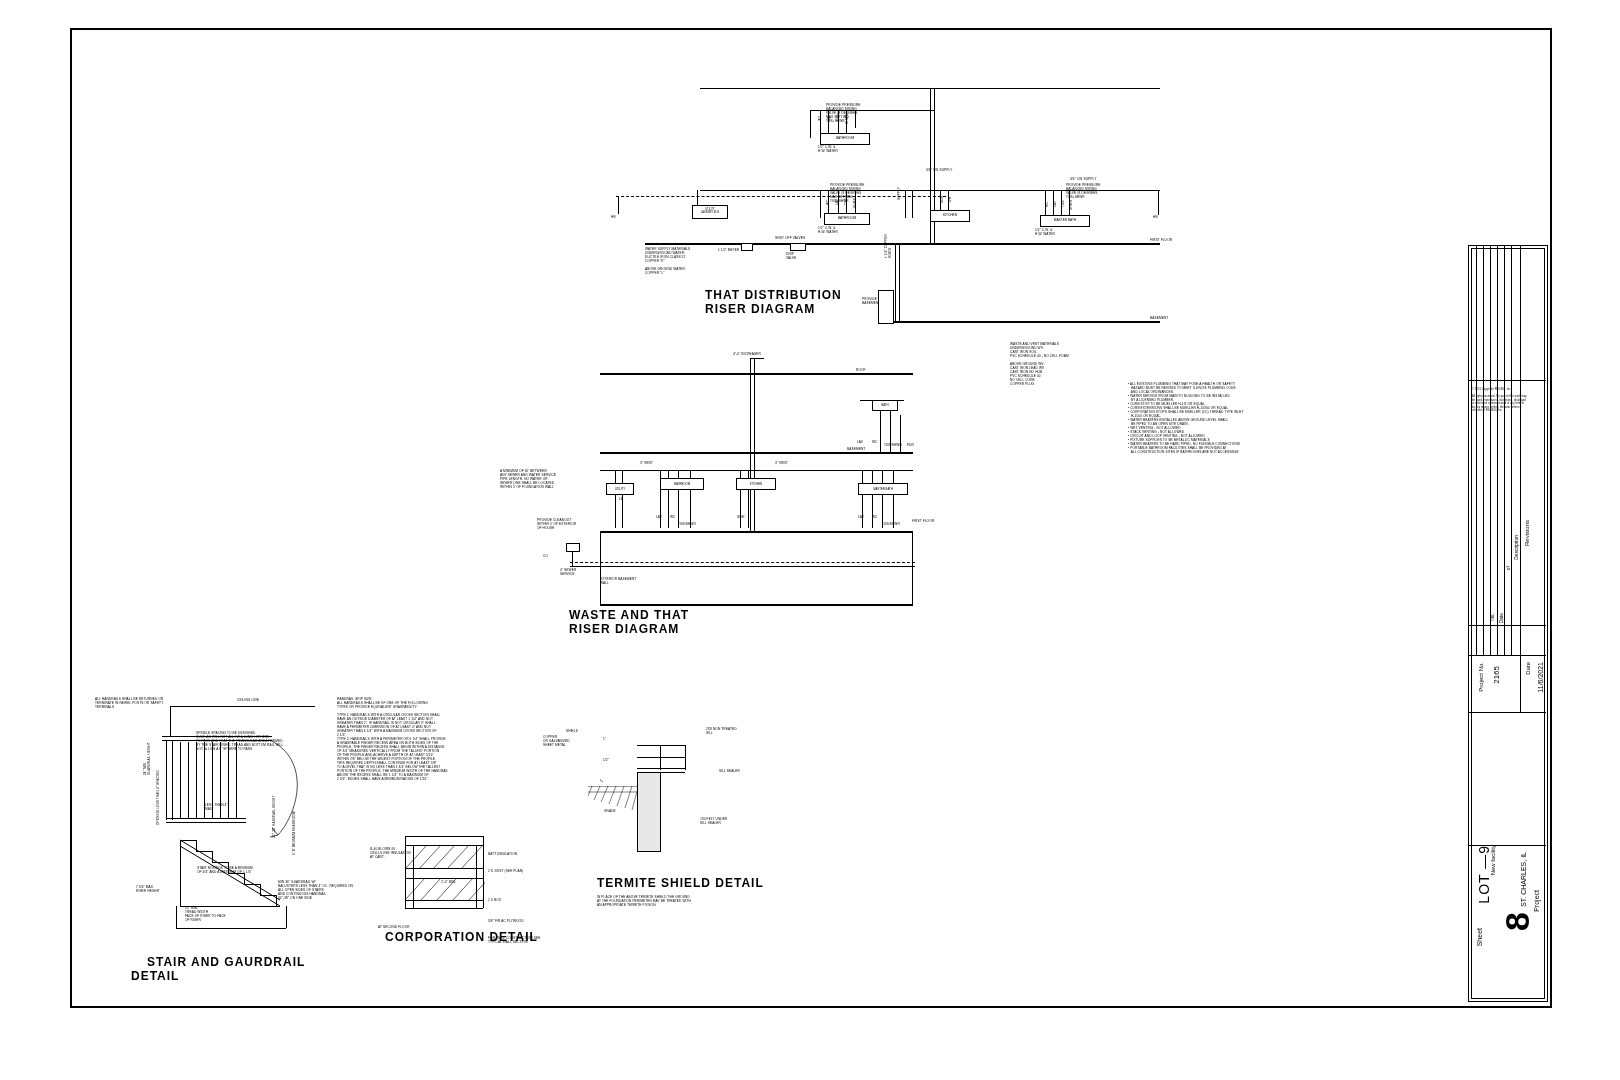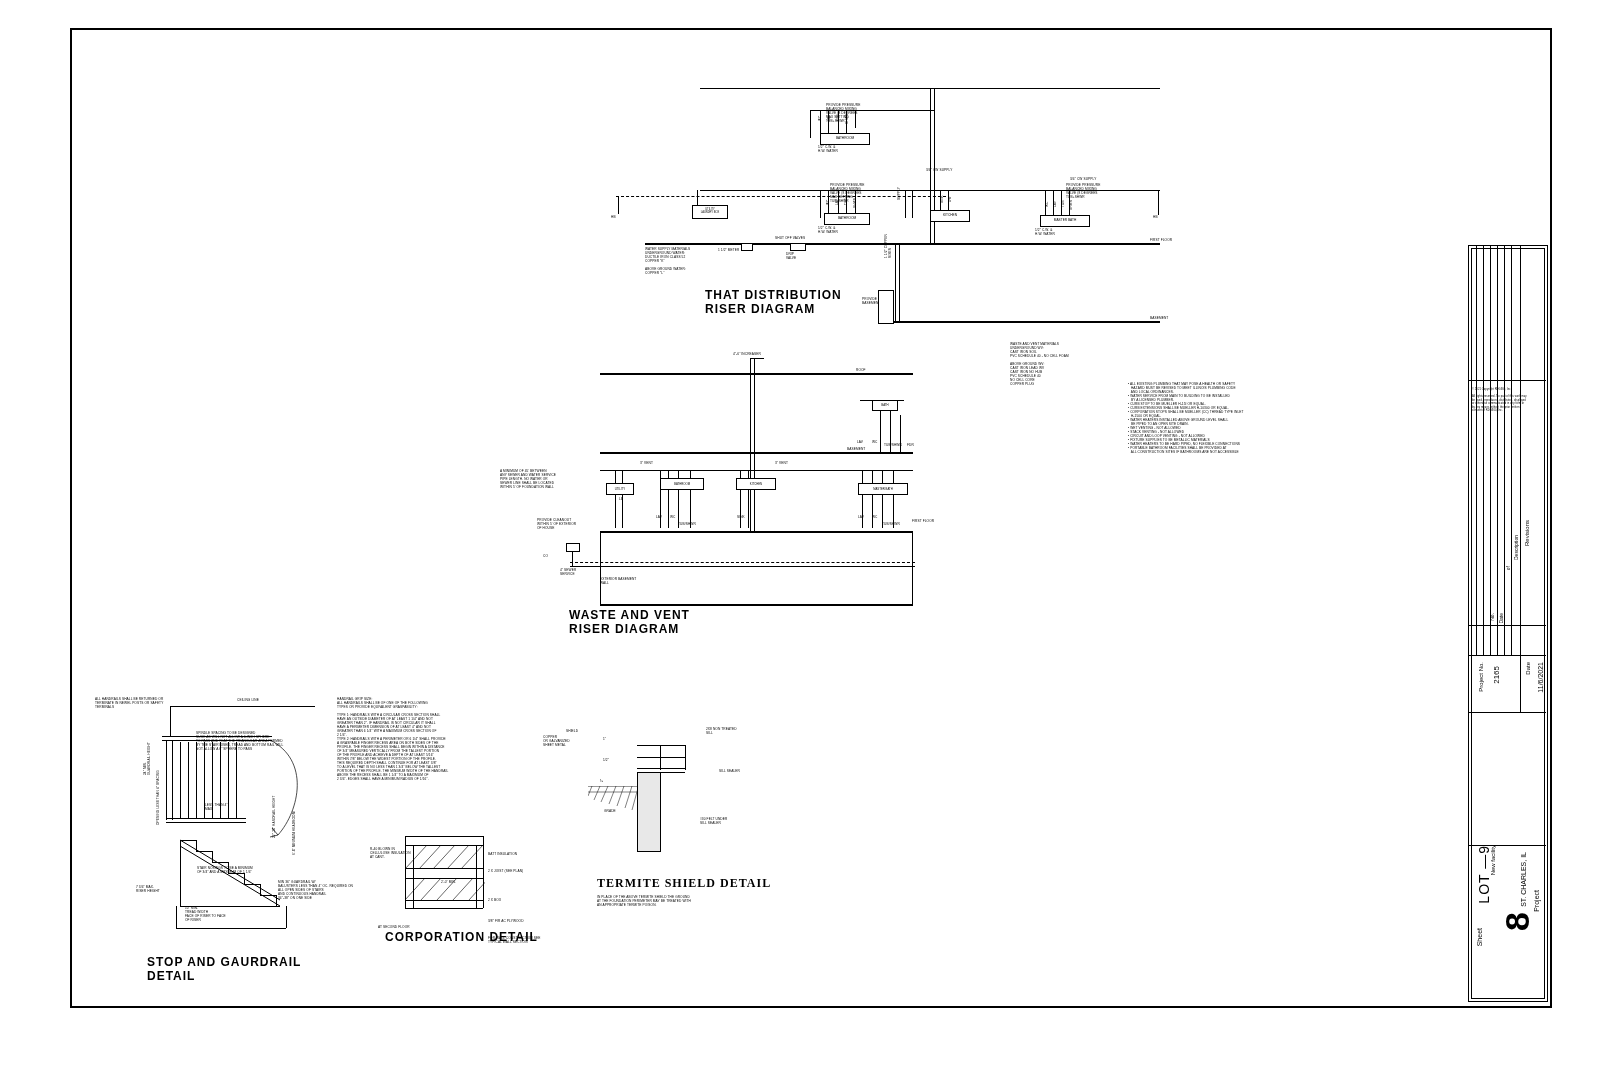--- a/index.html
+++ b/index.html
@@ -254,21 +254,21 @@
 SERVICE</div>
     <div class="lbl" style="left:600px;top:577px;">EXTERIOR BASEMENT
 WALL</div>
     <div class="lbl" style="left:500px;top:469px;">A MINIMUM OF 45' BETWEEN
 ANY SEWER AND WATER SERVICE
 PIPE LENGTH. NO WATER OR
 SEWER LINE SHALL BE LOCATED
 WITHIN 5' OF FOUNDATION WALL</div>
     <div class="lbl" style="left:543px;top:554px;">CO</div>
 
-    <div class="dtitle" style="left:569px;top:608px;">WASTE AND VENT</div>
+    <div class="dtitle" style="left:569px;top:608px;">WASTE AND THAT</div>
     <div class="dtitle" style="left:569px;top:622px;">RISER DIAGRAM</div>
   </div>
 
   <div>
     <div class="ln h" style="left:170px;top:706px;width:145px;"></div>
     <div class="lbl" style="left:237px;top:698px;">CEILING LINE</div>
     <div class="lbl" style="left:95px;top:697px;">ALL HANDRAILS SHALL BE RETURNED OR
 TERMINATE IN NEWEL POSTS OR SAFETY
 TERMINALS</div>
     <div class="lbl" style="left:196px;top:731px;">SPINDLE SPACING TO BE DESIGNED
@@ -353,22 +353,22 @@
     <div class="ln v" style="left:286px;top:906px;height:22px;"></div>
 
     <svg style="position:absolute;left:160px;top:700px;width:180px;height:240px;overflow:visible">
       <line x1="20" y1="140" x2="120" y2="200" stroke="#000" stroke-width="1"></line>
       <line x1="20" y1="146" x2="120" y2="206" stroke="#000" stroke-width="1"></line>
       <path d="M110 40 C 150 60, 140 110, 118 135" stroke="#000" fill="none" stroke-width="0.7"></path>
       <line x1="118" y1="135" x2="112" y2="128" stroke="#000" stroke-width="0.7"></line>
       <line x1="118" y1="135" x2="110" y2="137" stroke="#000" stroke-width="0.7"></line>
     </svg>
 
-    <div class="dtitle" style="left:147px;top:955px;">STOP AND GAURDRAIL</div>
-    <div class="dtitle" style="left:147px;top:969px;">DETAIL</div>
+    <div class="dtitle" style="left:147px;top:955px;">STAIR AND GAURDRAIL</div>
+    <div class="dtitle" style="left:131px;top:969px;">DETAIL</div>
   </div>
 
   <div>
     <div class="ln h" style="left:405px;top:836px;width:78px;"></div>
     <div class="ln h" style="left:405px;top:845px;width:78px;"></div>
     <div class="ln h" style="left:405px;top:868px;width:78px;"></div>
     <div class="ln h" style="left:405px;top:878px;width:78px;"></div>
     <div class="ln h" style="left:405px;top:900px;width:78px;"></div>
     <div class="ln h" style="left:405px;top:908px;width:78px;"></div>
     <div class="ln v" style="left:405px;top:836px;height:72px;"></div>
@@ -433,21 +433,21 @@
     <div class="lbl" style="left:706px;top:727px;">2X8 NON TREATED
 SILL</div>
     <div class="lbl" style="left:719px;top:769px;">SILL SEALER</div>
     <div class="lbl" style="left:700px;top:817px;">#30 FELT UNDER
 SILL SEALER</div>
     <div class="lbl" style="left:604px;top:809px;">GRADE</div>
     <div class="lbl" style="left:600px;top:782px;transform:rotate(-90deg);transform-origin:left top;">2"</div>
     <div class="lbl" style="left:603px;top:737px;">1"</div>
     <div class="lbl" style="left:603px;top:758px;">1/2"</div>
 
-    <div class="dtitle" style="left:597px;top:876px;font-family:Liberation Serif, serif;">TERMITE SHIELD DETAIL</div>
+    <div class="dtitle" style="left:597px;top:876px;">TERMITE SHIELD DETAIL</div>
     <div class="lbl" style="left:597px;top:895px;">IN PLACE OF THE ABOVE TERMITE SHIELD THE GROUND
 AT THE FOUNDATION PERIMETER MAY BE TREATED WITH
 AN APPROPRIATE TERMITE POISON.</div>
   </div>
 
   <div class="tb">
     <div class="tb-inner"></div>
   </div>
   <div class="ln h" style="left:1468px;top:245px;width:78px;"></div>
   <div class="ln h" style="left:1468px;top:380px;width:78px;"></div>

